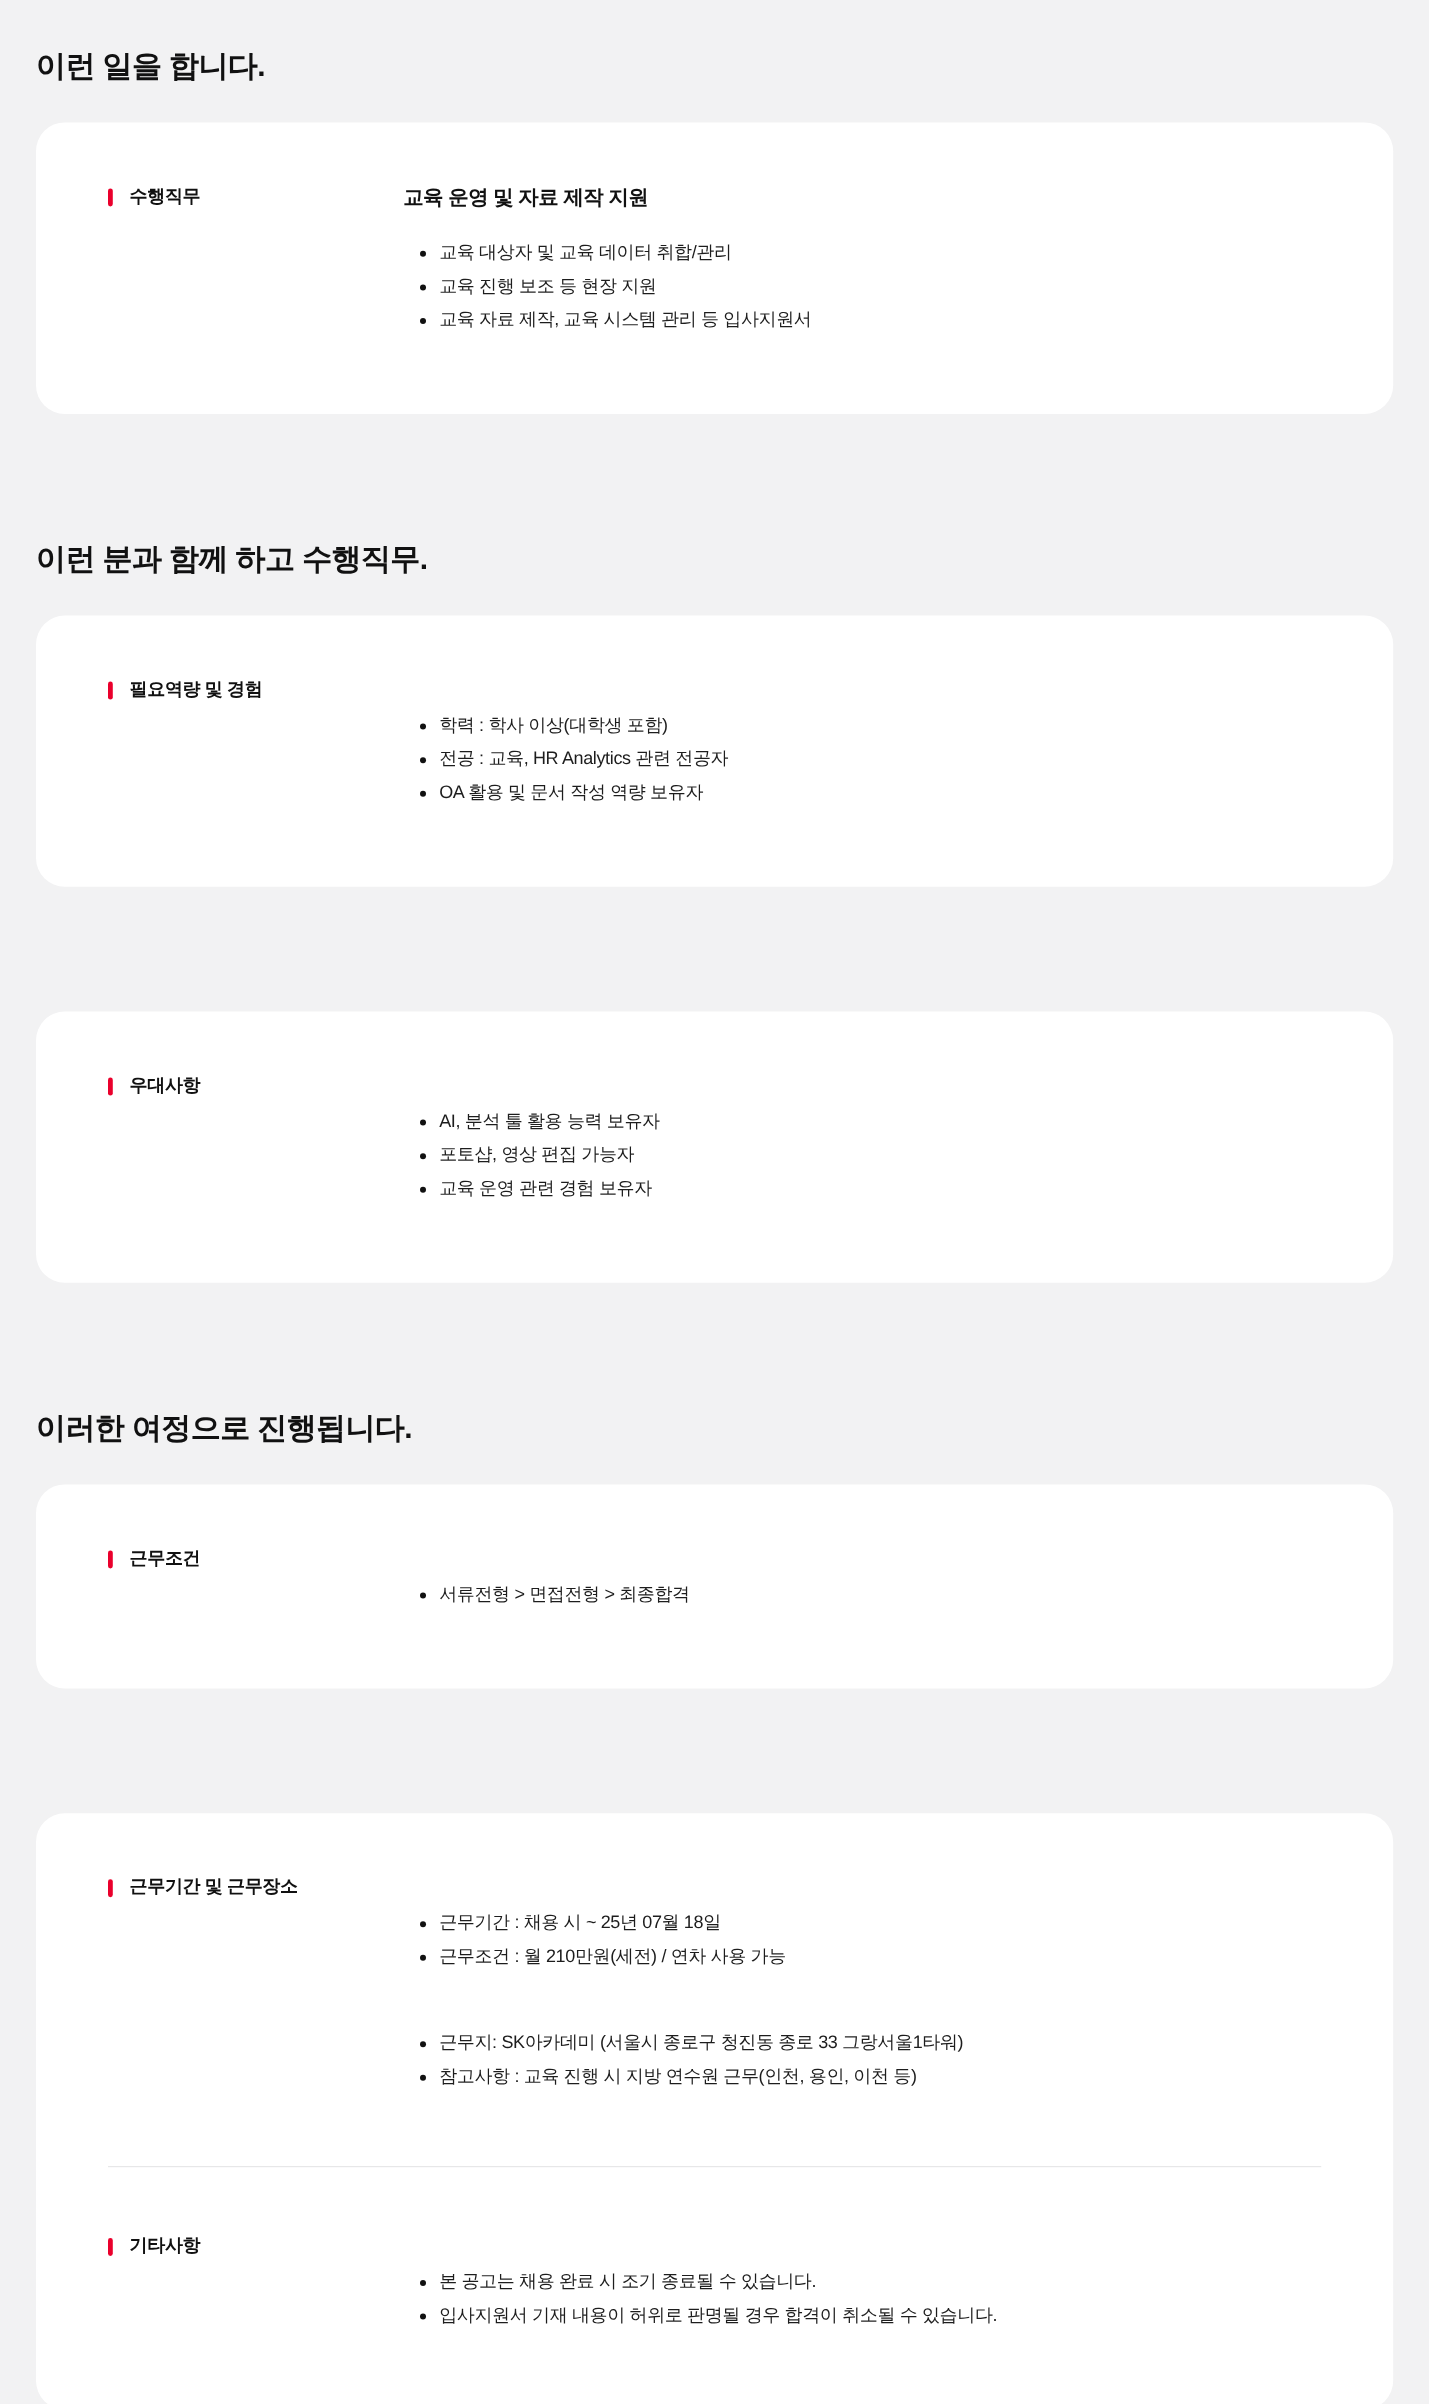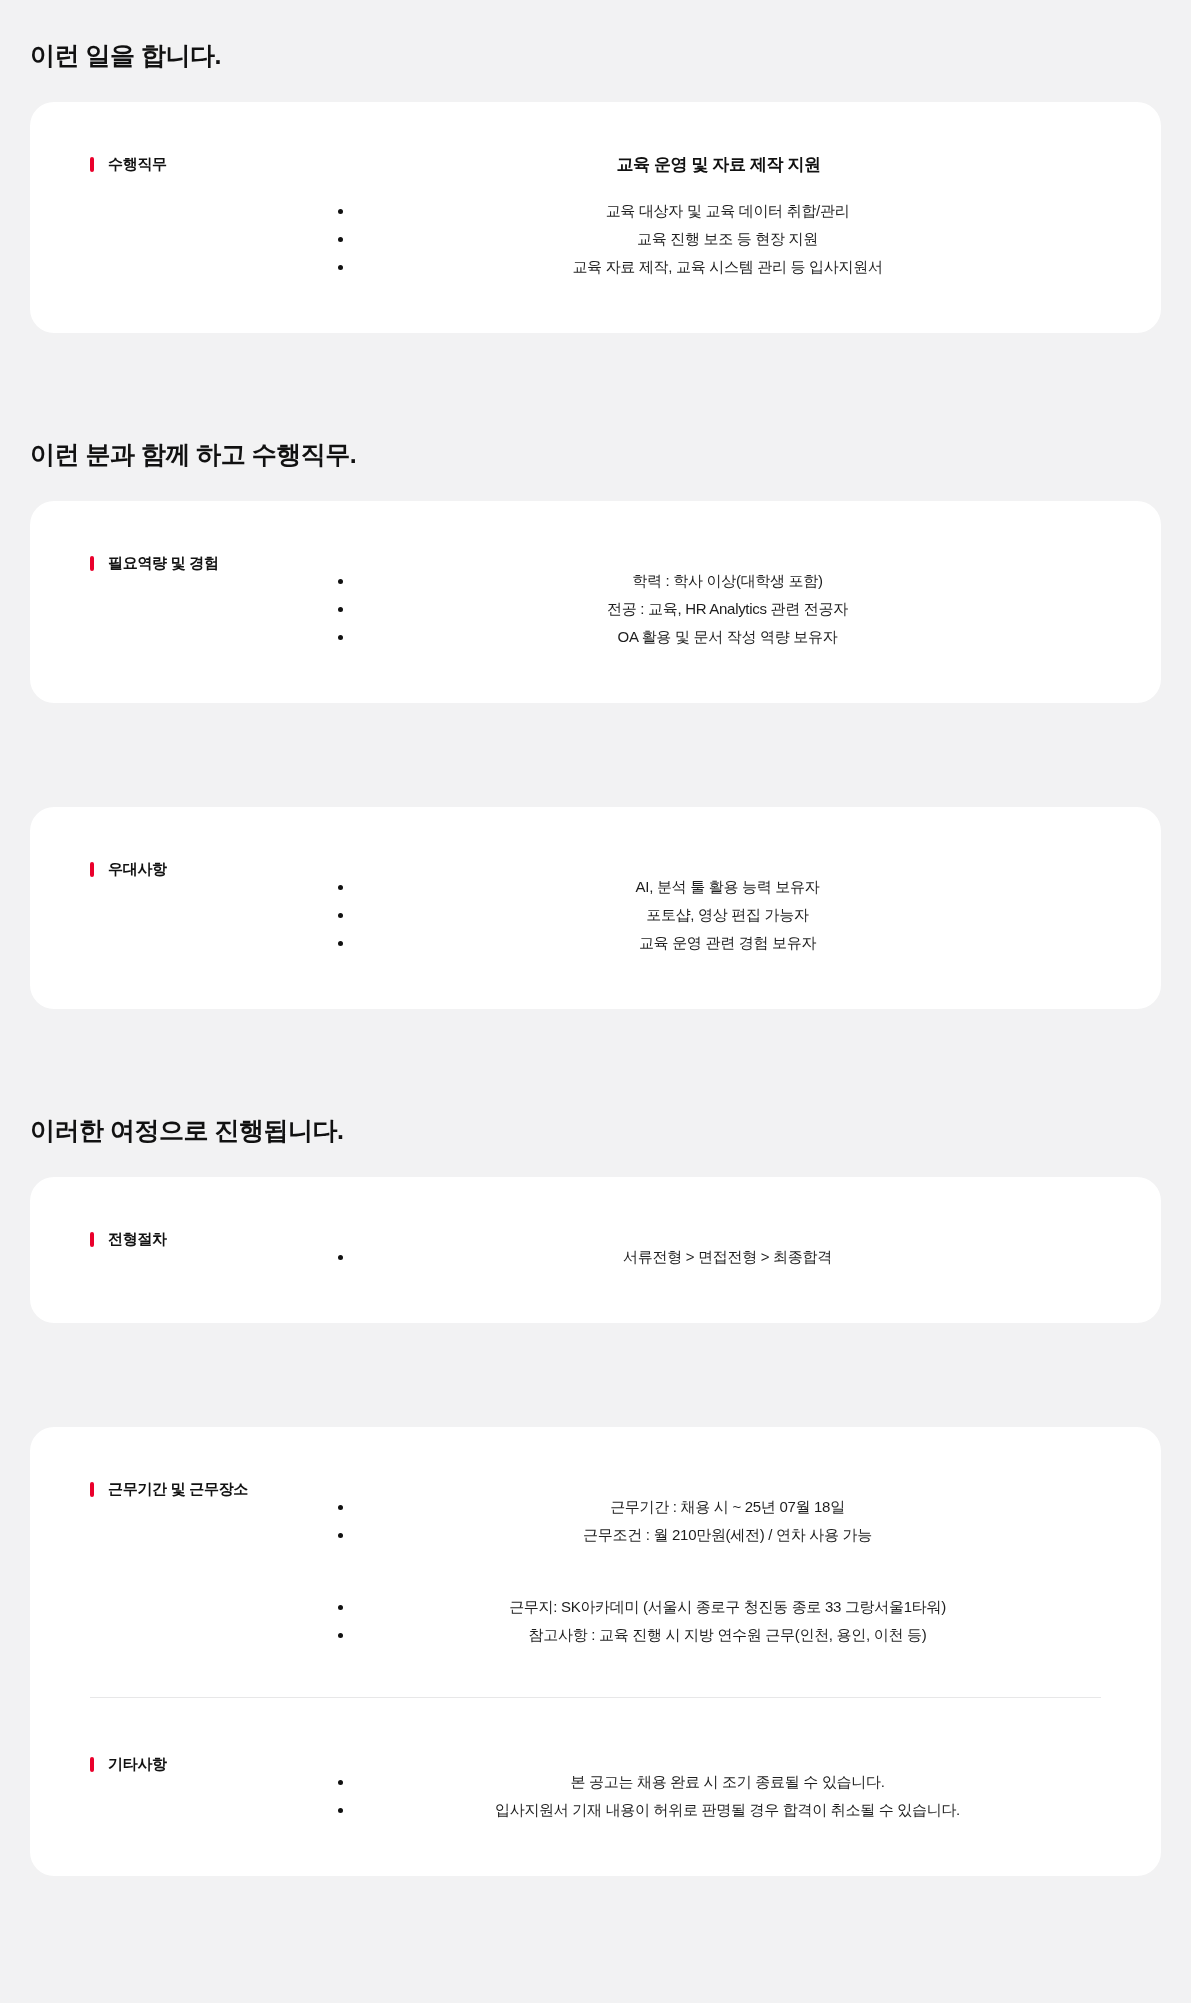--- a/index.html
+++ b/index.html
@@ -24,21 +24,21 @@
     line-height: 34px;
     font-weight: 800;
     letter-spacing: -0.5px;
     color: #111111;
   }
   .card {
     background: #ffffff;
     border-radius: 24px;
     padding: 52px 60px;
   }
-  .card-row { display: flex; align-items: flex-start; text-align: center; }
+  .card-row { display: flex; align-items: flex-start; }
   .label-col {
     width: 246px;
     flex: 0 0 246px;
     display: flex;
     align-items: flex-start;
   }
   .red-bar {
     width: 4px;
     height: 15px;
     border-radius: 2px;
@@ -58,21 +58,21 @@
   .content-heading {
     margin: -4px 0 18px 0;
     font-size: 17px;
     line-height: 29px;
     font-weight: 700;
     letter-spacing: -0.4px;
     color: #111111;
   }
   .bullet-list {
     list-style: none;
-    margin: 0;
+    margin: 12px;
     padding: 14px 0 0 0;
     font-size: 15px;
     line-height: 28px;
     letter-spacing: -0.3px;
     color: #1d1d1d;
   }
   .content-heading + .bullet-list { padding-top: 0; }
   .bullet-list + .bullet-list { margin-top: 30px; }
   .bullet-list li { position: relative; padding-left: 18px; }
   .bullet-list li::before {
@@ -153,21 +153,21 @@
       </div>
     </div>
   </section>
 
   <section class="jd-section">
     <h2 class="section-title">이러한 여정으로 진행됩니다.</h2>
     <div class="card">
       <div class="card-row">
         <div class="label-col">
           <span class="red-bar"></span>
-          <span class="label-text">전형절차</span>
+          <span class="label-text">근무조건</span>
         </div>
         <div class="content-col">
           <ul class="bullet-list">
               <li>서류전형 &gt; 면접전형 &gt; 최종합격</li>
             </ul>
         </div>
       </div>
     </div>
   </section>
 

